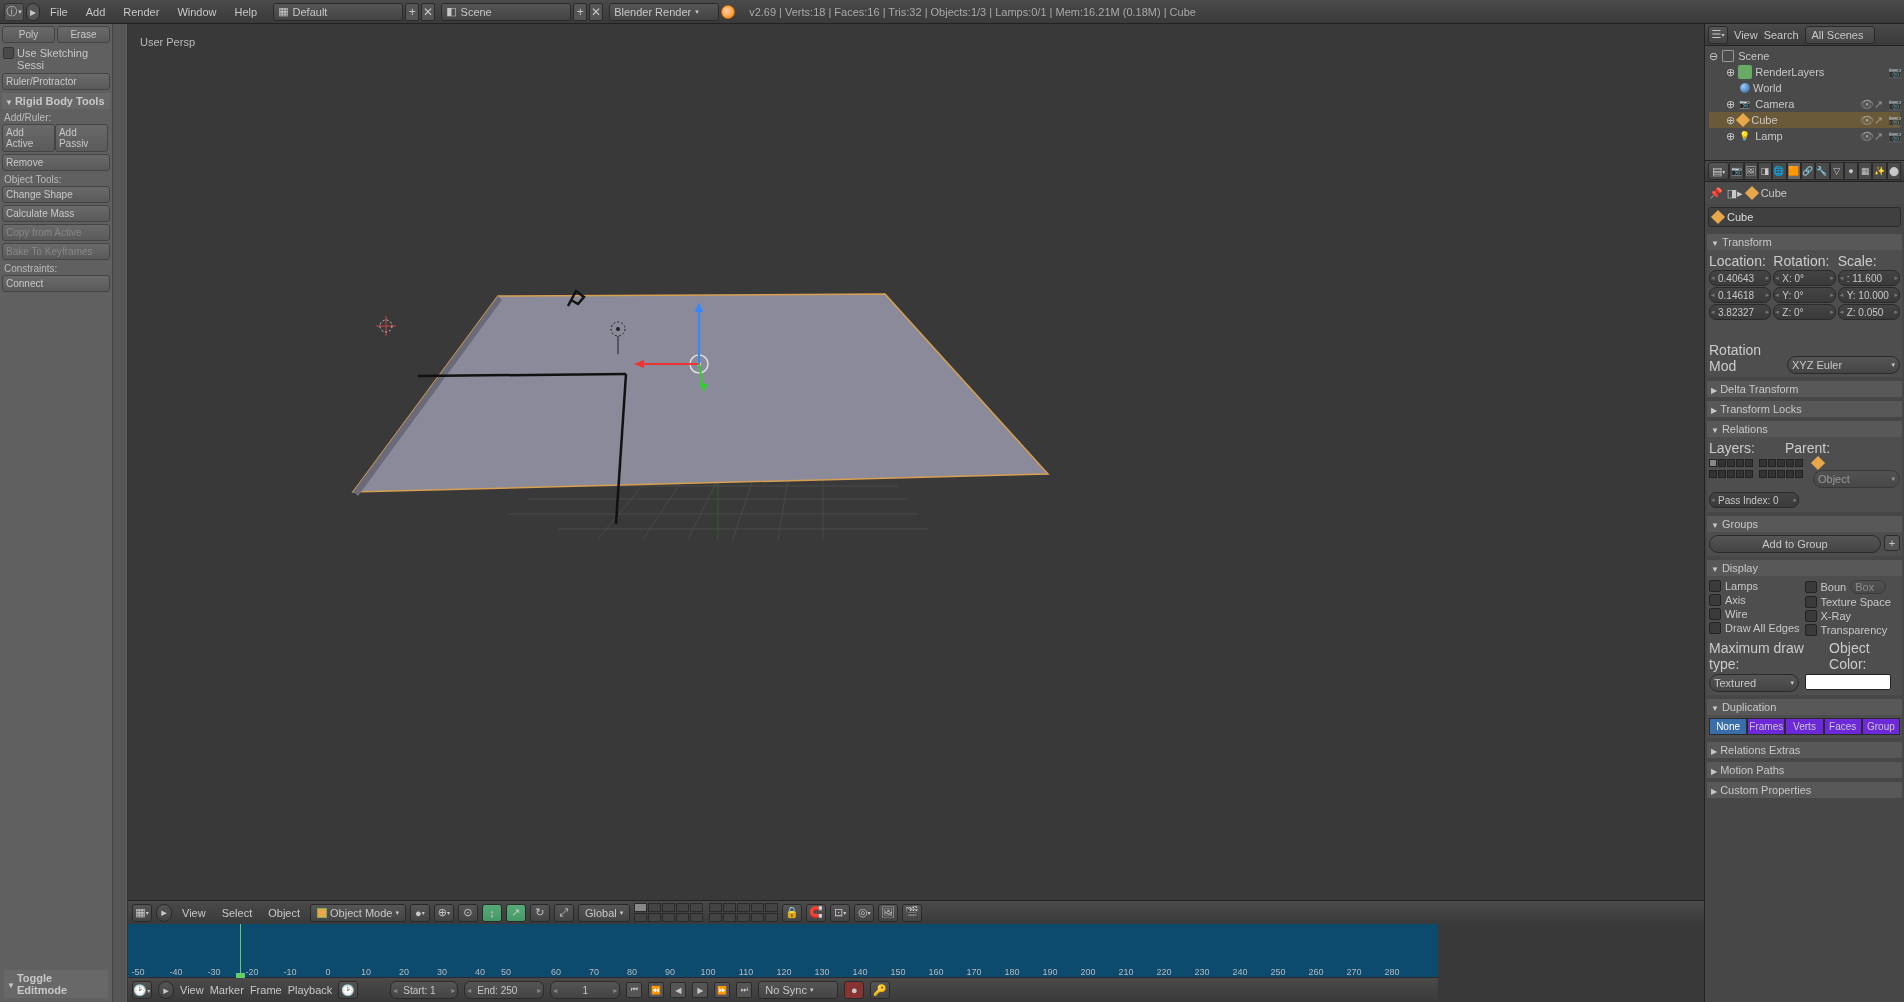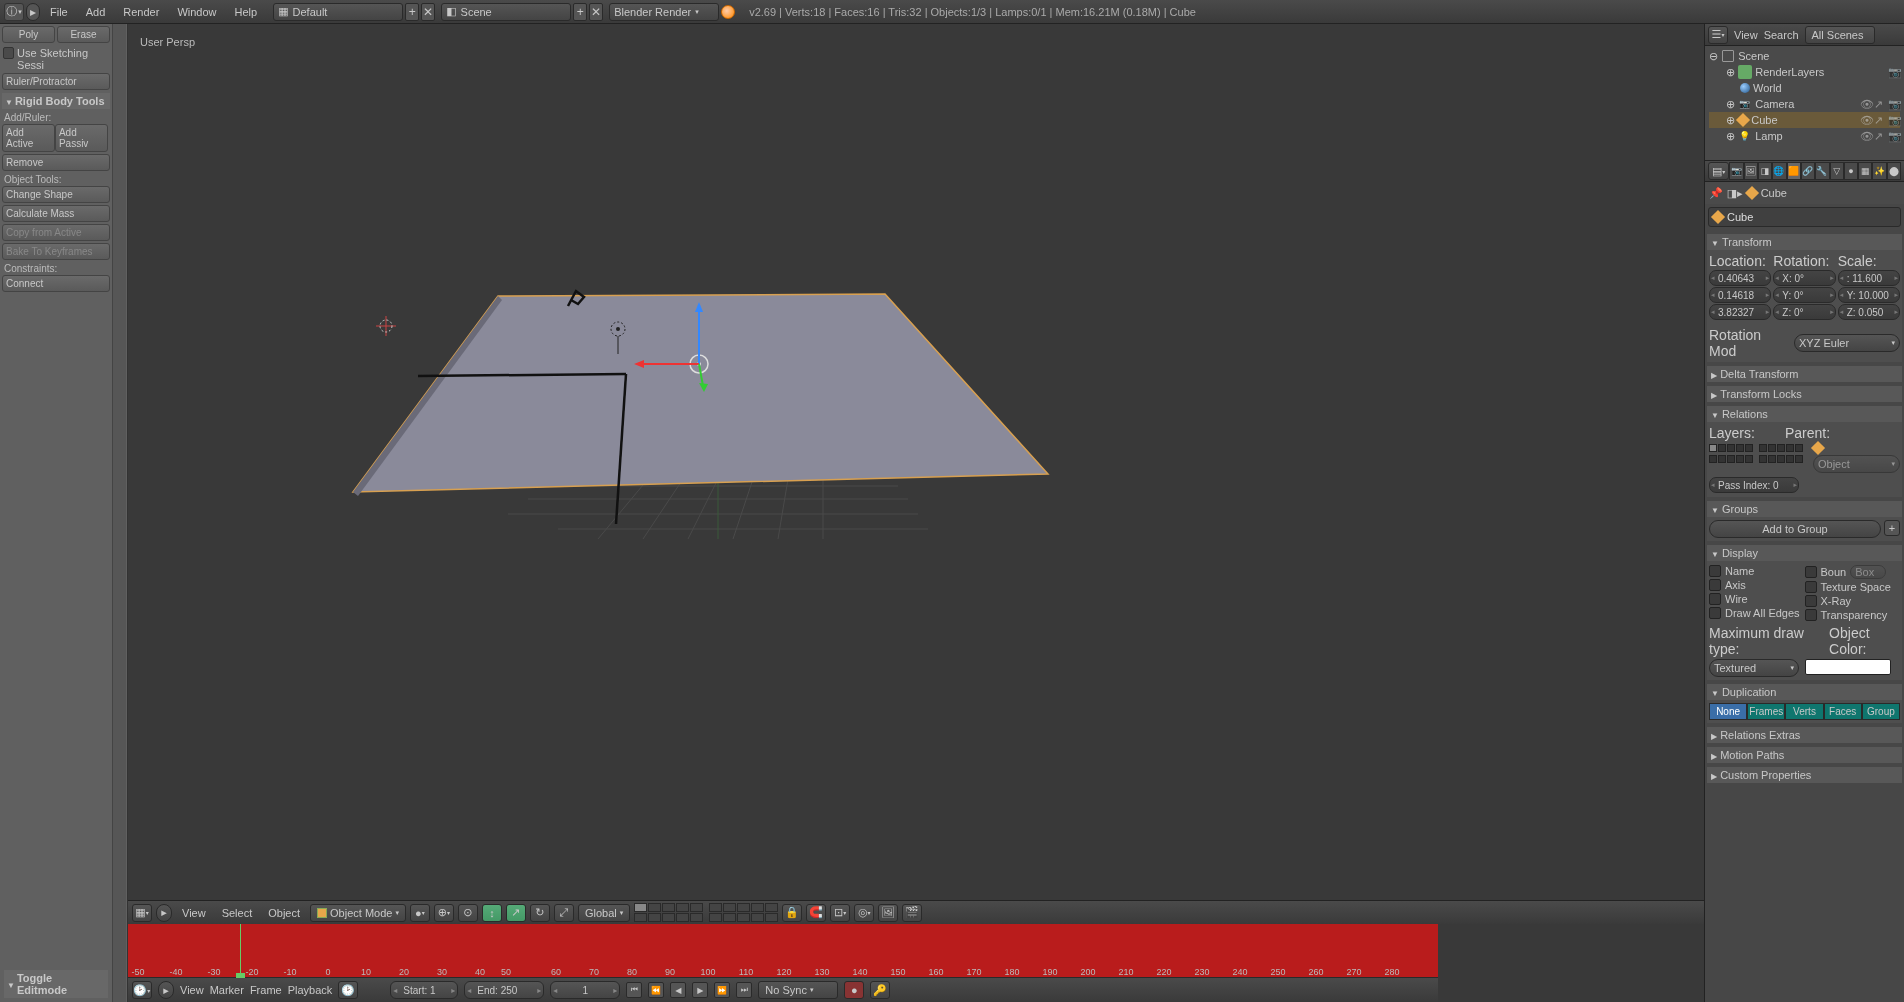--- a/index.html
+++ b/index.html
@@ -43,21 +43,21 @@
 .hdr-drop { height:18px; background:linear-gradient(#555,#444); border:1px solid #2a2a2a; border-radius:3px; padding:0 6px; display:flex; align-items:center; gap:3px;}
 .hdr-drop .cube-ico { width:10px;height:10px;background:#e8a74a;border:1px solid #8a5; }
 .hdr-icon { width:20px; height:18px; background:linear-gradient(#555,#444); border:1px solid #2a2a2a; border-radius:3px; display:flex;align-items:center;justify-content:center;}
 .hdr-icon.active{ background:linear-gradient(#5a7,#496);}
 .layer-grid { display:flex; gap:1px; }
 .layer-grid .col { display:flex; flex-direction:column; gap:1px;}
 .layer-grid .cell { width:13px; height:9px; background:#444; border:1px solid #2a2a2a;}
 .layer-grid .cell.on{ background:#888;}
 
 .timeline { position:absolute; bottom:0; left:0; width:1310px; height:78px; background:#444; }
-.ruler { height:54px; background:#b91c1c; position:relative; border-bottom:1px solid #2a2a2a;}
+.ruler { height:54px; background:#0c4a6e; position:relative; border-bottom:1px solid #2a2a2a;}
 .ruler .tick { position:absolute; bottom:0; color:#bbb; font-size:9px; transform:translateX(-50%);}
 .ruler .cursor { position:absolute; top:0; bottom:0; width:1px; background:#6c6; }
 .ruler .cursor::after{content:""; position:absolute;bottom:-1px;left:-4px;width:9px;height:5px;background:#6c6;}
 .tl-header { height:24px; background:linear-gradient(#4a4a4a,#3a3a3a); display:flex; align-items:center; padding:0 4px; gap:6px;}
 .tl-header .field { height:18px; background:linear-gradient(#555,#444); border:1px solid #2a2a2a; border-radius:6px; padding:0 12px; display:flex; align-items:center; font-size:10px; position:relative;}
 .tl-header .field::before{content:"◂";position:absolute;left:2px;font-size:8px;color:#888;}
 .tl-header .field::after{content:"▸";position:absolute;right:2px;font-size:8px;color:#888;}
 .tl-btn{ width:16px;height:16px;background:#555;border:1px solid #2a2a2a;border-radius:2px;display:flex;align-items:center;justify-content:center;font-size:8px;}
 
 .right { width:200px; background:#474747; border-left:1px solid #222; display:flex; flex-direction:column;}
@@ -97,21 +97,21 @@
 .trs-grid{ display:flex; gap:2px;}
 .trs-col{ flex:1;}
 .drop-field{ height:18px; background:linear-gradient(#555,#444); border:1px solid #2a2a2a; border-radius:9px; padding:0 4px; display:flex; align-items:center; font-size:10px; justify-content:space-between;}
 .layer-box{ display:flex; gap:1px;}
 .layer-box .c{ width:8px;height:8px;background:#333;border:1px solid #222;}
 .layer-box .c.on{background:#888;}
 .layer-dbl{ display:flex; gap:6px; }
 .check-line{ display:flex; align-items:center; gap:4px; padding:1px 0;}
 .check-line .cb{ width:12px;height:12px;background:#3a3a3a;border:1px solid #222;border-radius:2px;}
 .dup-tabs{ display:flex; gap:0;}
-.dup-tab{ flex:1; text-align:center; padding:2px 0; background:#0f766e; border:1px solid #2a2a2a; font-size:10px;}
+.dup-tab{ flex:1; text-align:center; padding:2px 0; background:#6d28d9; border:1px solid #2a2a2a; font-size:10px;}
 .dup-tab.active{ background:#3a6ea8; color:#fff;}
 .plus-btn{ width:16px;height:16px;background:#555;border:1px solid #2a2a2a;border-radius:3px;display:flex;align-items:center;justify-content:center;}
 .color-swatch{ width:86px;height:16px;background:#fff;border:1px solid #222;border-radius:2px;}
 </style>
 </head>
 <body>
 
 <div class="topbar">
   <div class="icon-btn">
       <span>ⓘ</span>
@@ -486,21 +486,21 @@
             <div class="num-field">Y: 0°</div>
             <div class="num-field">Z: 0°</div>
             </div>
           <div class="trs-col">
               <div class="lbl">Scale:</div>
             <div class="num-field">: 11.600</div>
             <div class="num-field">Y: 10.000</div>
             <div class="num-field">Z: 0.050</div>
             </div>
         </div>
-        <div style="display:flex;gap:15px;margin-top:6px;align-items:center">
+        <div style="display:flex;gap:8px;margin-top:21px;align-items:flex-end">
           <div class="lbl" style="width:70px">Rotation Mod</div>
           <div class="drop-field" style="flex:1">
               <span>XYZ Euler</span>
               <span style="font-size:7px">▾</span>
             </div>
         </div>
       </div>
 
       <div class="section-hdr closed">
           <span class="tri"></span>
@@ -577,21 +577,21 @@
 
       <div class="section-hdr">
           <span class="tri"></span>
           <span>Display</span>
         </div>
       <div class="section-body">
         <div style="display:flex">
             <div style="flex:1">
           <div class="check-line">
                 <div class="cb"></div>
-                <span>Name</span>
+                <span>Lamps</span>
               </div>
           <div class="check-line">
                 <div class="cb"></div>
                 <span>Axis</span>
               </div>
           <div class="check-line">
                 <div class="cb"></div>
                 <span>Wire</span>
               </div>
           <div class="check-line">

